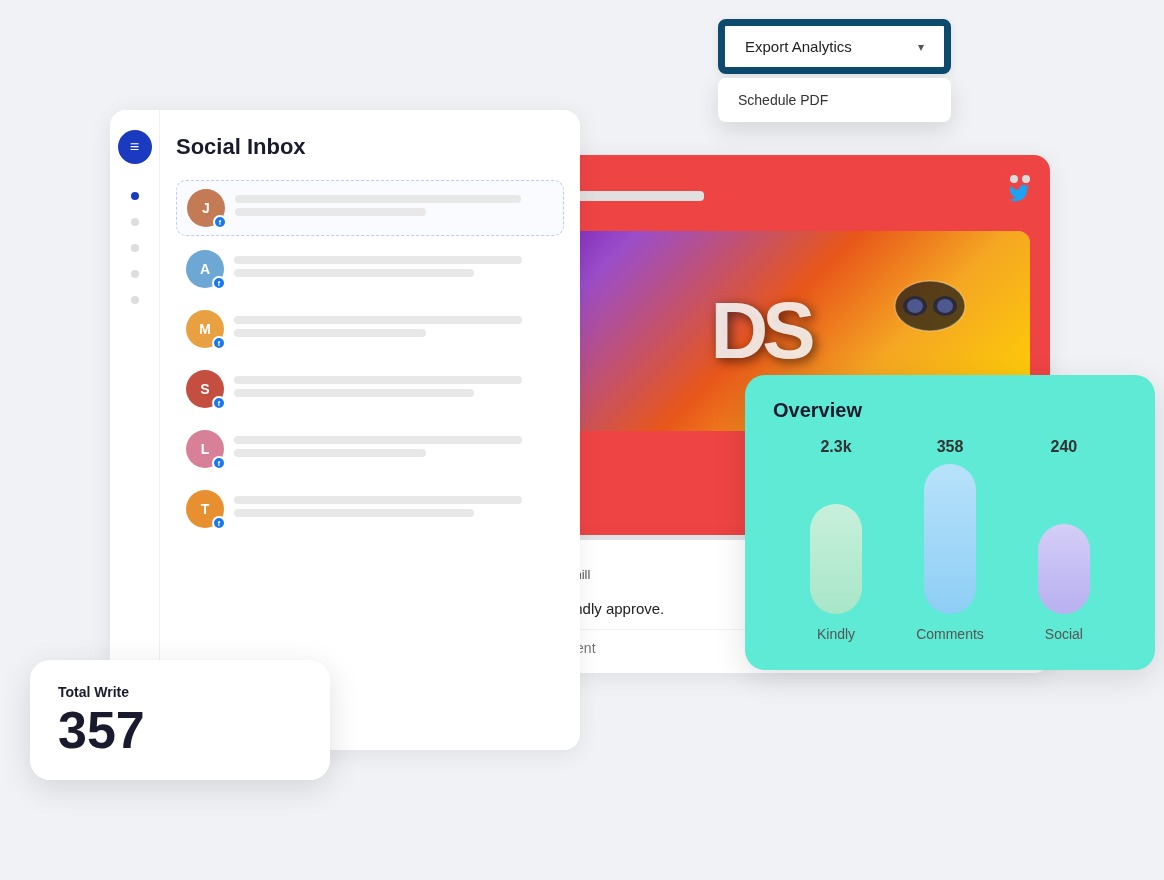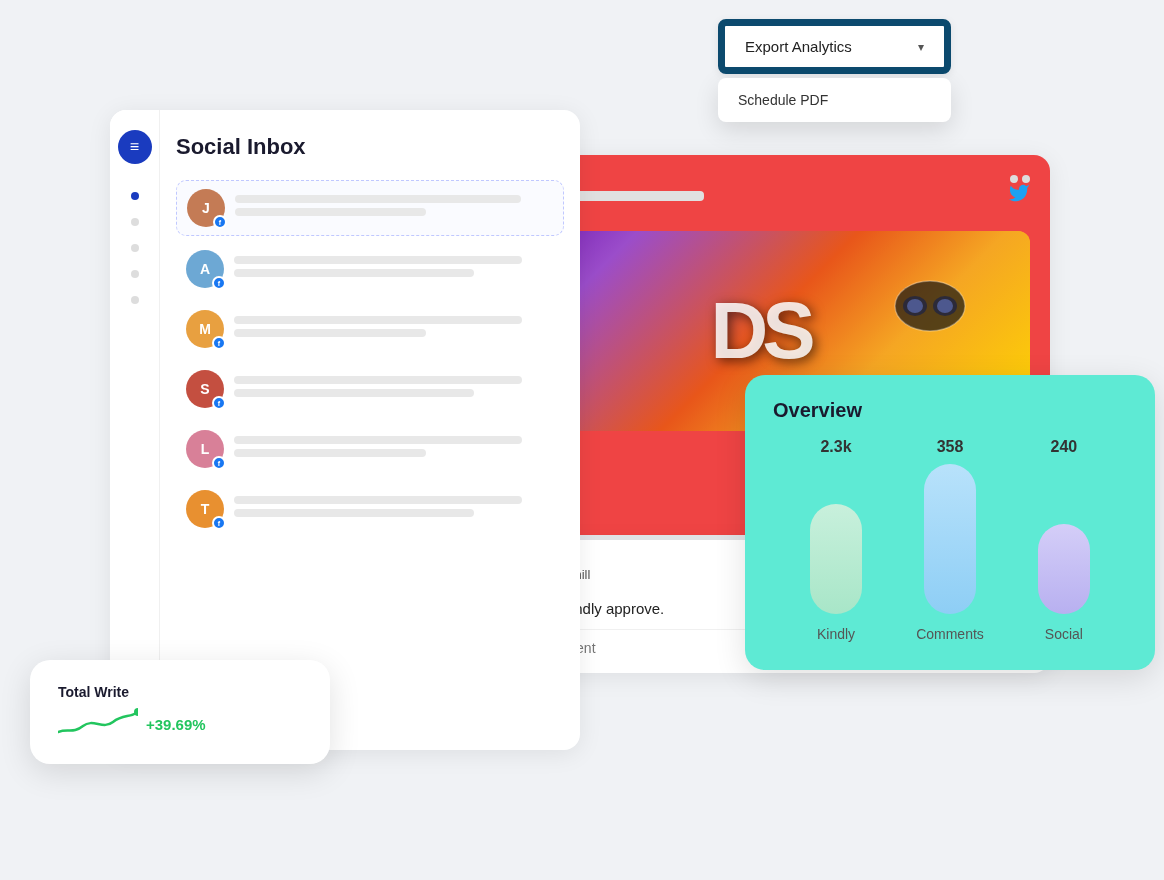--- a/index.html
+++ b/index.html
@@ -657,23 +657,16 @@
           <div class="chart-bar bar-shares"></div>
         </div>
         <span class="chart-label">Social</span>
       </div>
 
     </div>
   </div>
 
   <div class="total-posts-card">
     <div class="total-posts-label">Total Write</div>
-    <div class="total-posts-trend">
-
-      <svg width="80" height="32" viewBox="0 0 80 32">
-        <path d="M0 24 C10 20, 15 26, 25 18 C35 10, 45 22, 55 14 C65 6, 72 10, 80 4" fill="none" stroke="#22c55e" stroke-width="2.5" stroke-linecap="round"></path>
-        <circle cx="80" cy="4" r="4" fill="#22c55e"></circle>
-      </svg>
-      <span class="trend-value">+39.69%</span>
-    </div>
+    <div class="total-posts-number">357</div>
   </div>
 
 </div>
 
 </body></html>

